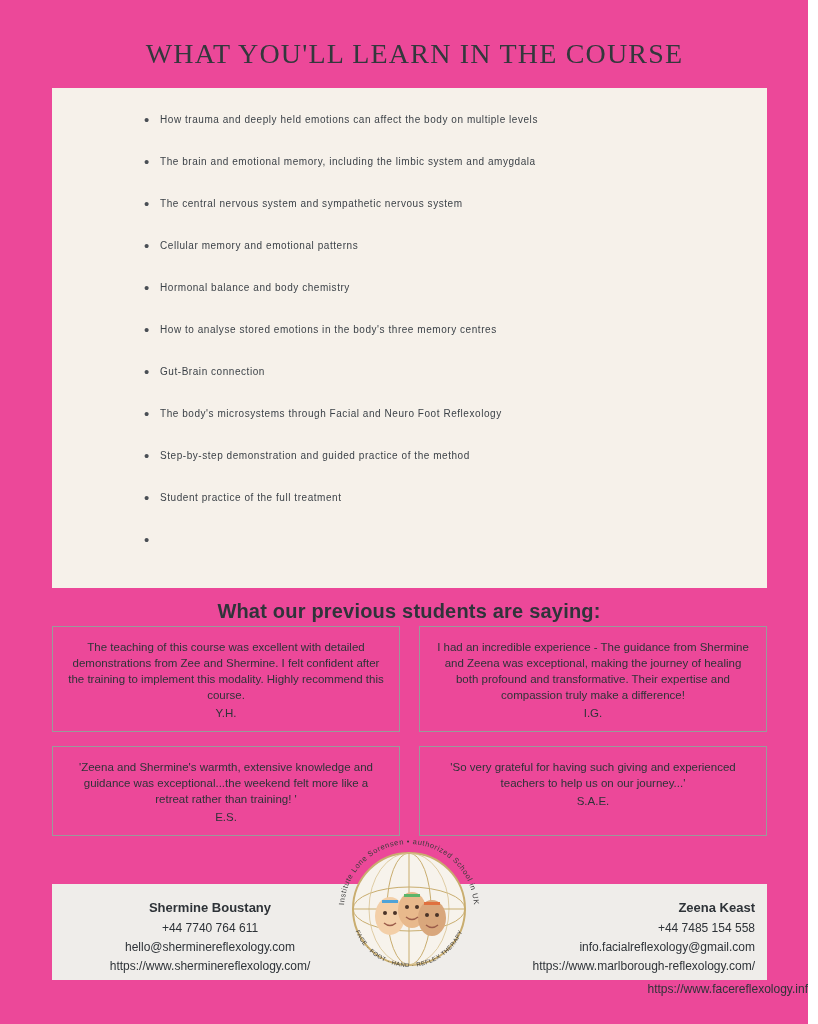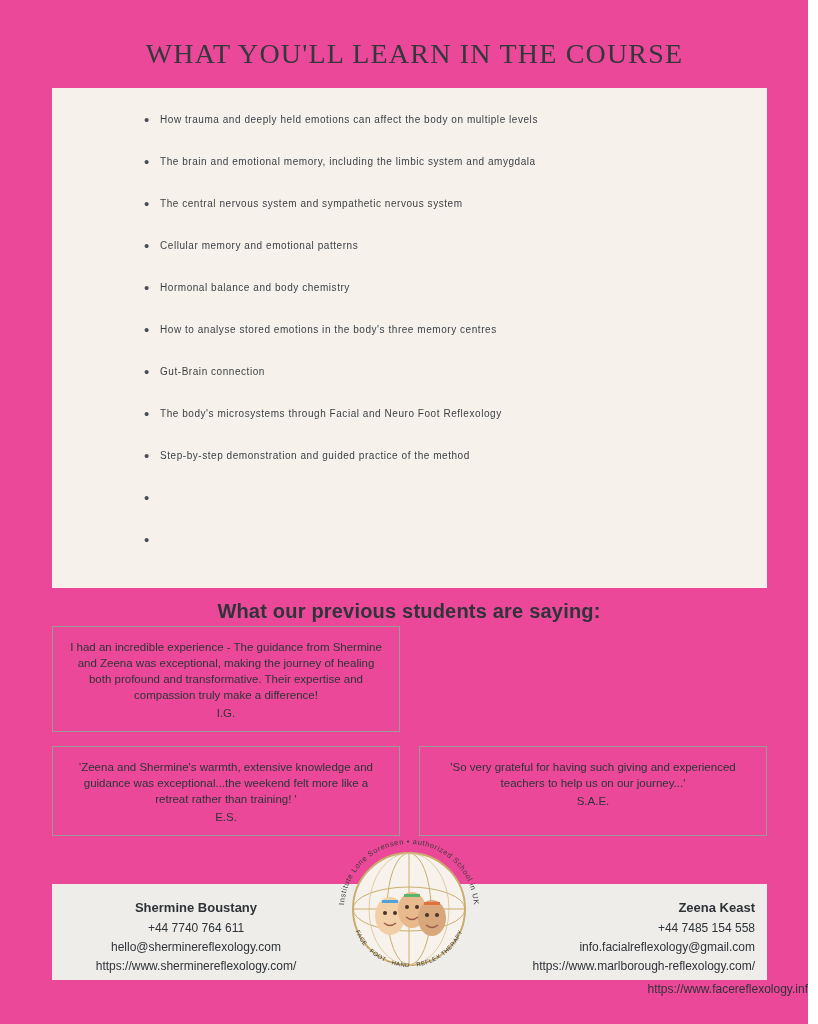--- a/index.html
+++ b/index.html
@@ -107,21 +107,21 @@
     background: #efedea;
   }
   .footer-col {
     position: absolute;
     top: 14px;
     text-align: center;
     font-size: 12px;
     line-height: 19px;
     color: #2e3338;
   }
-  .footer-col.left { left: 4px; width: 280px; }
+  .footer-col.left { left: 18px; width: 280px; }
   .footer-col.right { right: 12px; width: 290px; text-align: right; }
   .footer-name { font-weight: bold; font-size: 13px; margin-bottom: 2px; }
   .footer-site {
     position: absolute;
     left: 0; top: 982px;
     width: 818px;
     text-align: right;
     font-size: 12px;
     color: #2e3338;
   }
@@ -171,30 +171,35 @@
     <div class="bullet-row">
       <span class="bullet-dot">•</span>
       <span class="bullet-text">The body's microsystems through Facial and Neuro Foot Reflexology</span>
     </div>
     <div class="bullet-row">
       <span class="bullet-dot">•</span>
       <span class="bullet-text">Step-by-step demonstration and guided practice of the method</span>
     </div>
     <div class="bullet-row">
       <span class="bullet-dot">•</span>
+      <span class="bullet-text">Student practice of the full treatment</span>
     </div>
     <div class="bullet-row">
       <span class="bullet-dot">•</span>
     </div>
   </div>
 
   <div class="testi-heading">What our previous students are saying:</div>
 
   <div class="testi-grid">
     <div class="testi-row">
+      <div class="testi-box">
+        <p class="testi-quote">The teaching of this course was excellent with detailed demonstrations from Zee and Shermine. I felt confident after the training to implement this modality. Highly recommend this course.</p>
+        <p class="testi-author">Y.H.</p>
+      </div>
       <div class="testi-box">
         <p class="testi-quote">I had an incredible experience - The guidance from Shermine and Zeena was exceptional, making the journey of healing both profound and transformative. Their expertise and compassion truly make a difference!</p>
         <p class="testi-author">I.G.</p>
       </div>
     </div>
     <div class="testi-row">
       <div class="testi-box tall">
         <p class="testi-quote">'Zeena and Shermine's warmth, extensive knowledge and guidance was exceptional...the weekend felt more like a retreat rather than training! '</p>
         <p class="testi-author">E.S.</p>
       </div>

